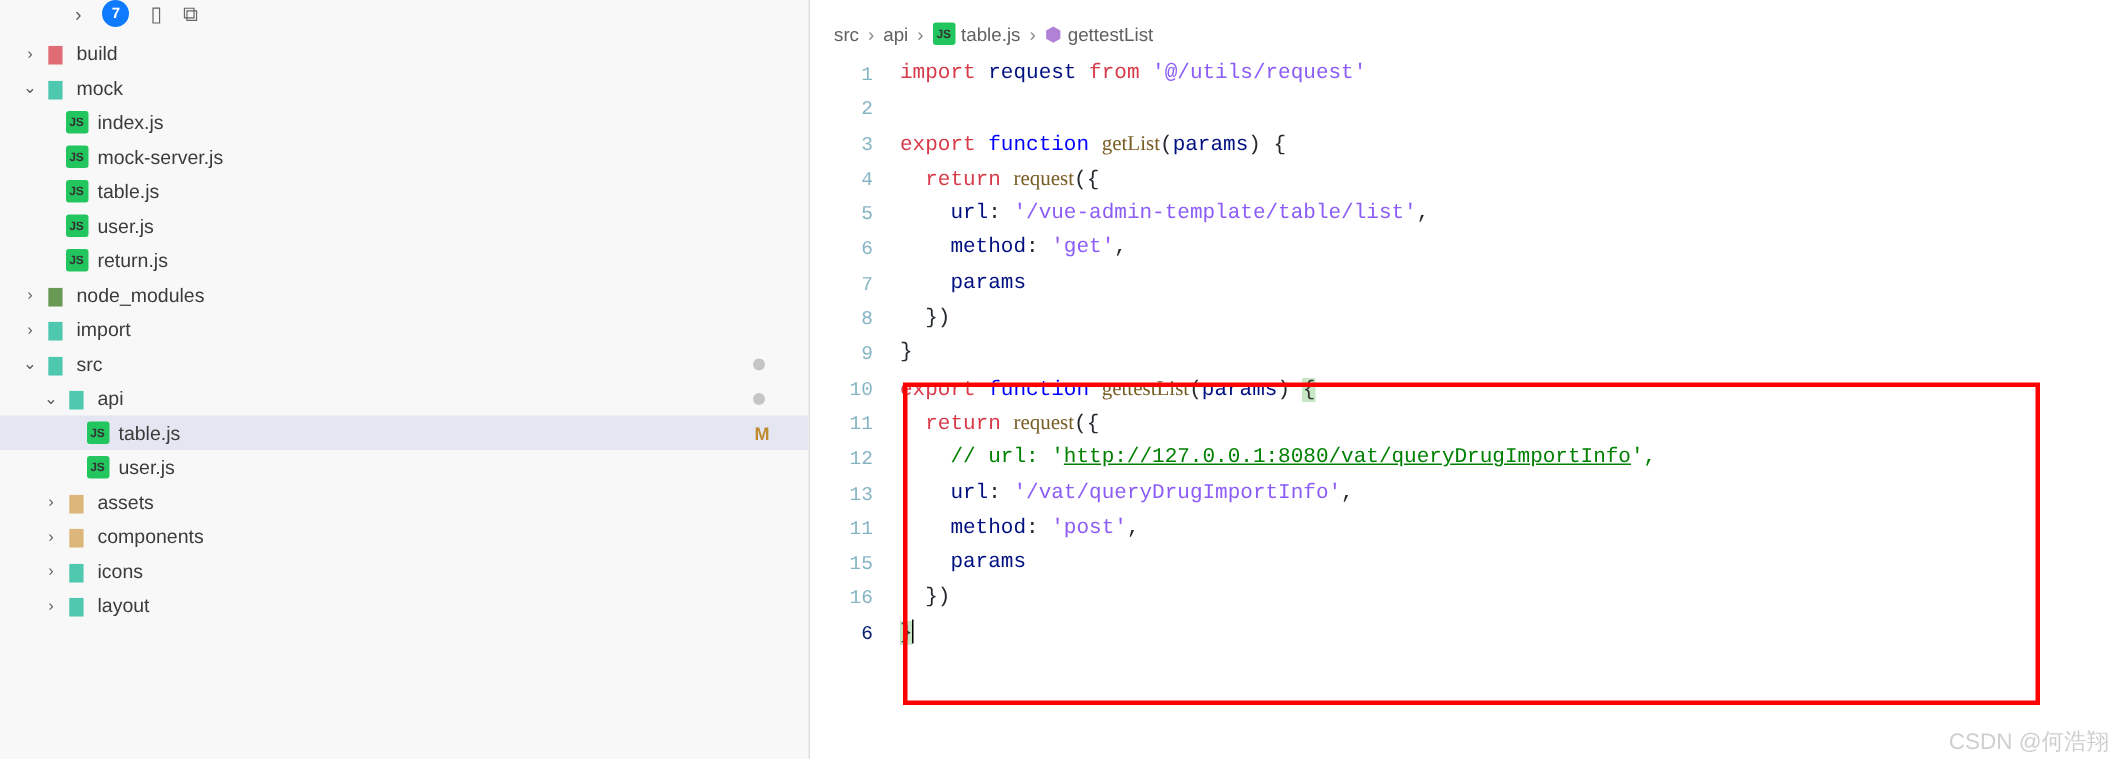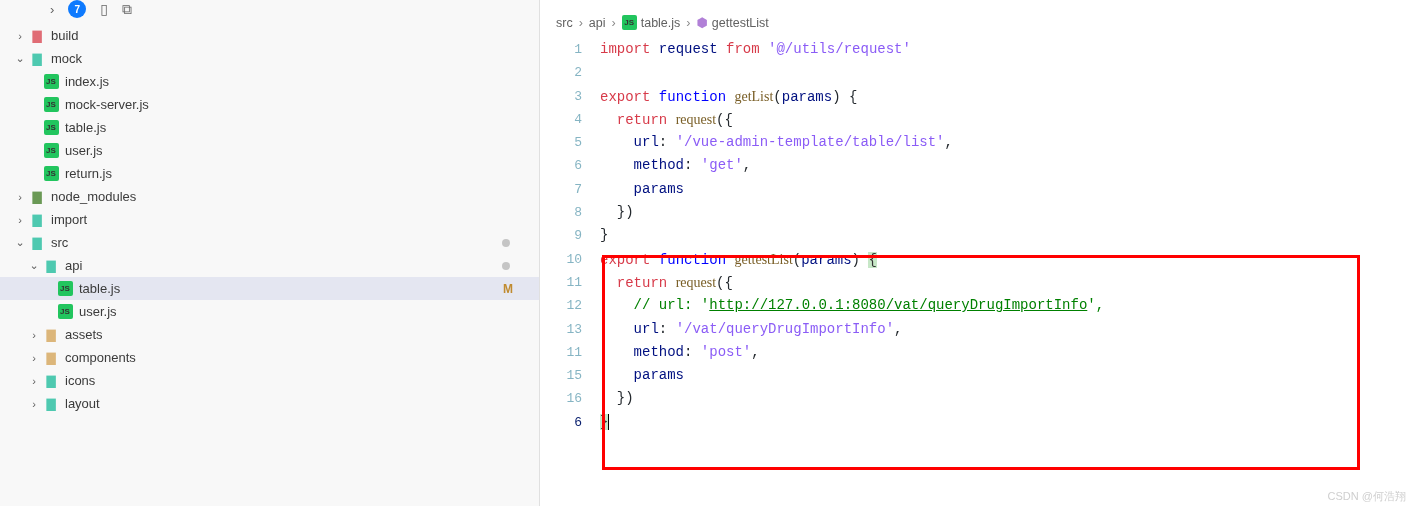--- a/index.html
+++ b/index.html
@@ -139,21 +139,21 @@
       width: 758px;
       height: 215px;
       pointer-events: none;
     }
     .cursor-bar { display: inline-block; width: 1px; height: 16px; background: #000; vertical-align: middle; }
     .watermark {
       position: absolute;
       right: 6px;
       bottom: 2px;
       color: #cfcfcf;
-      font-size: 11px;
+      font-size: 15px;
     }
     .line { height: 23.3px; }
     .book-icon { color: #666; font-size: 14px; }
     .sqsplit { color: #666; font-size: 14px; }
     .underline { text-decoration: underline; }
   </style>
 </head>
 <body>
 
 <div class="sidebar">

